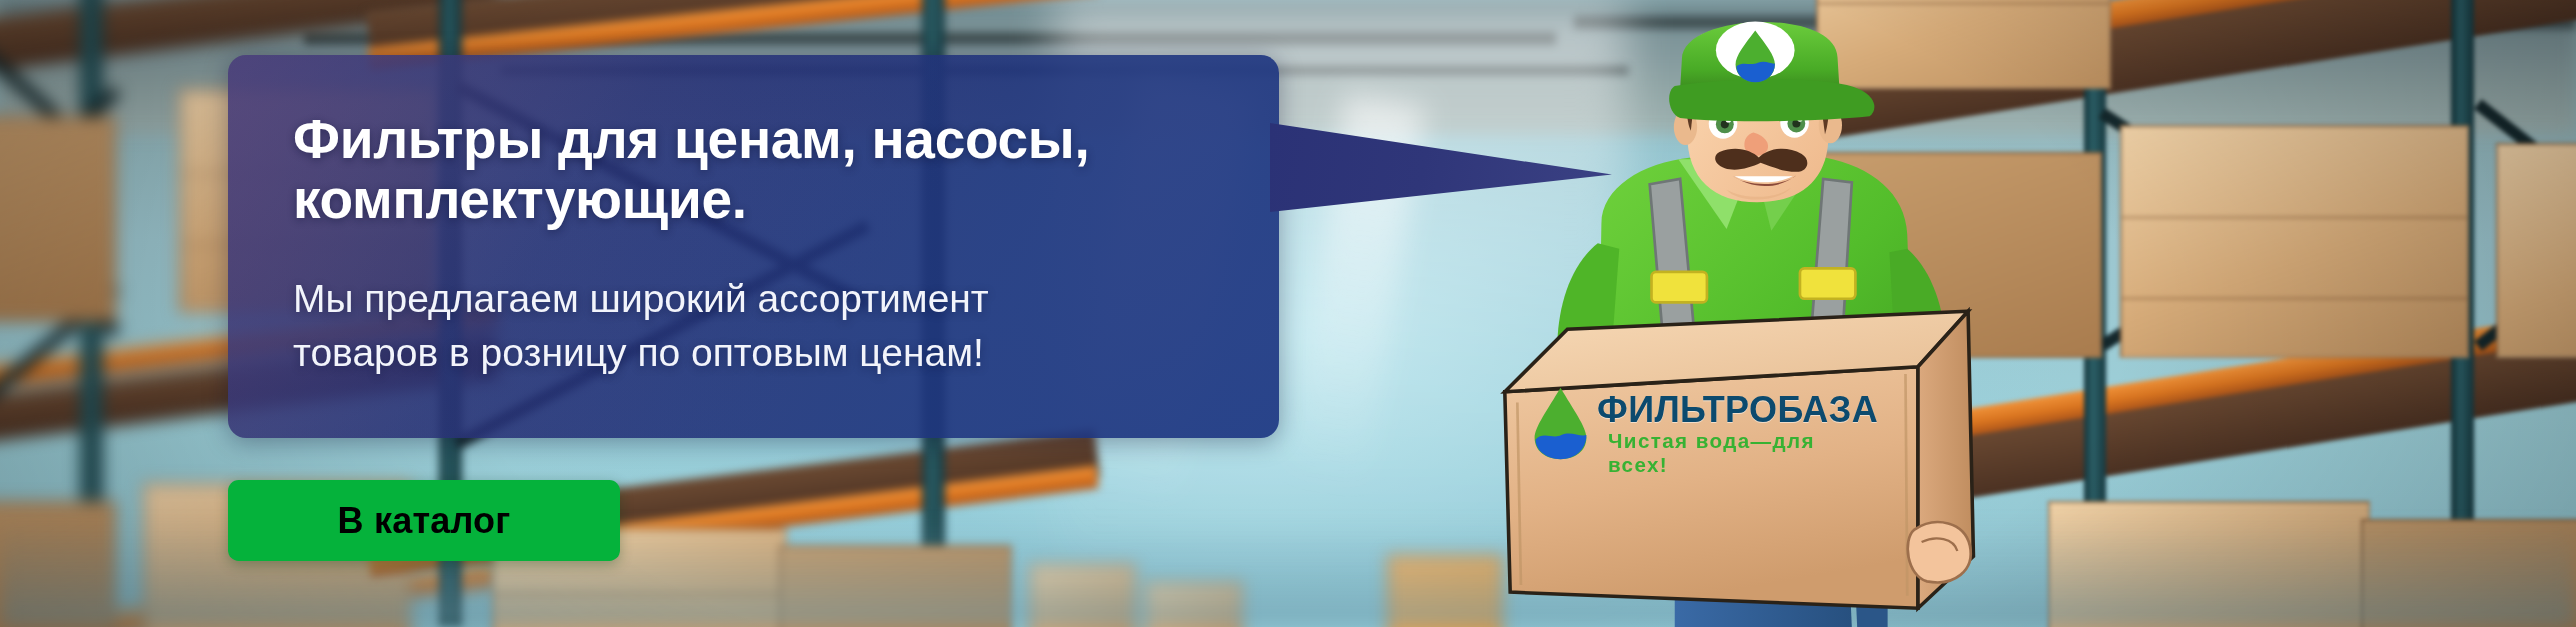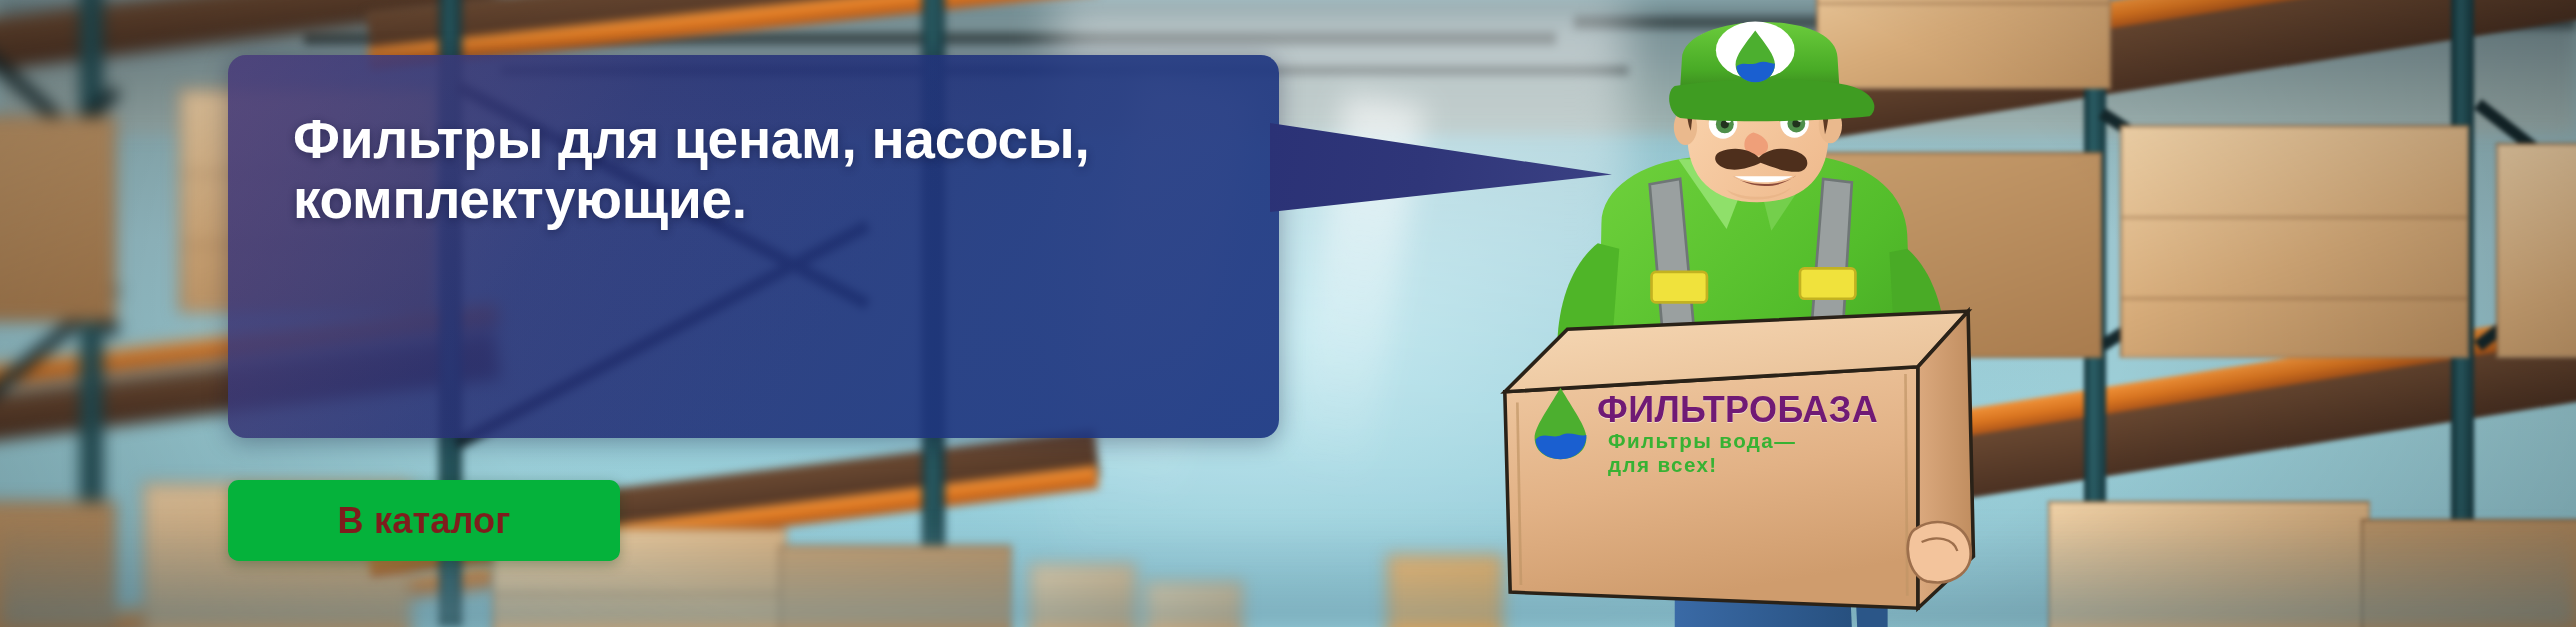--- a/index.html
+++ b/index.html
@@ -54,29 +54,29 @@
   .bubble-tail{position:absolute;left:1270px;top:123px;width:342px;height:89px;
     background:linear-gradient(100deg,#2b3276 0%,#2f3679 45%,#3b4184 100%);
     clip-path:polygon(0 0,0 100%,100% 58%);}
   .bubble-content{position:absolute;left:0;top:0;width:100%;height:100%;padding:54px 63px 0 65px;}
   .headline{color:#fff;font-size:55px;line-height:60px;font-weight:bold;letter-spacing:-0.3px;margin:0;
     text-shadow:0 1.8px 9px rgba(10,15,50,.45);white-space:pre-line;}
   .subline{color:#f2f4fb;font-size:39px;line-height:54px;font-weight:normal;margin:43px 0 0 0;
     text-shadow:0 1.8px 8px rgba(10,15,50,.40);white-space:pre-line;}
   
   .cta{position:absolute;left:228px;top:480px;width:392px;height:81px;border:0;border-radius:10.7px;
-    background:#05b23b;color:#7f1d1d;font-family:inherit;font-size:36px;font-weight:bold;
+    background:#05b23b;color:#000000;font-family:inherit;font-size:36px;font-weight:bold;
     cursor:pointer;box-shadow:0 3.6px 12.5px rgba(0,60,20,.30);letter-spacing:0.2px;}
   
   .mascot{position:absolute;left:1467px;top:9px;width:555px;height:618px;}
   .mascot svg{display:block;width:100%;height:100%;}
   
   .box-logo{position:absolute;left:1531px;top:391px;width:295px;height:73px;pointer-events:none;}
   .box-logo .drop{position:absolute;left:0;top:-5.4px;width:59px;height:75px;}
-  .box-brand{position:absolute;left:66px;top:-1.8px;font-size:36px;font-weight:bold;color:#701a75;
+  .box-brand{position:absolute;left:66px;top:-1.8px;font-size:36px;font-weight:bold;color:#0c4a6e;
     letter-spacing:0.4px;font-family:"Liberation Sans",sans-serif;
     text-shadow:0 0.9px 0 rgba(255,255,255,.5);}
   .box-tag{position:absolute;left:77px;top:38px;font-size:20.6px;font-weight:bold;color:#37b233;
     letter-spacing:1.4px;font-family:"Liberation Sans",sans-serif;}
 </style>
 </head>
 <body>
 
 <div class="banner">
 
@@ -159,20 +159,22 @@
 
     <div class="floor"></div>
     <div class="vignette"></div>
   </div>
 
   <div class="bubble">
     <div class="bubble-inner-tint"></div>
     <div class="bubble-content">
       <h1 class="headline">Фильтры для ценам, насосы,
 комплектующие.</h1>
+      <p class="subline">Мы предлагаем широкий ассортимент
+товаров в розницу по оптовым ценам!</p>
     </div>
   </div>
   <div class="bubble-tail"></div>
 
   <button class="cta">В каталог</button>
 
   <div class="mascot">
     <svg viewBox="0 0 620 691" xmlns="http://www.w3.org/2000/svg">
       <defs>
         <linearGradient id="shirtG" x1="0" y1="0" x2="1" y2="1">
@@ -296,17 +298,17 @@
       </g>
     </svg>
   </div>
 
   <div class="box-logo">
     <svg class="drop" viewBox="0 0 66 84" xmlns="http://www.w3.org/2000/svg">
       <path d="M33 2 C47 26 62 46 62 58 C62 73 49 82 33 82 C17 82 4 73 4 58 C4 46 19 26 33 2 Z" fill="#4caf2f"></path>
       <path d="M5 60 C14 50 24 60 34 55 C44 50 54 57 62 55 C62 72 49 82 33 82 C17 82 5 72 5 60 Z" fill="#1a5fd0"></path>
     </svg>
     <div class="box-brand">ФИЛЬТРОБАЗА</div>
-    <div class="box-tag">Фильтры вода—для всех!</div>
+    <div class="box-tag">Чистая вода—для всех!</div>
   </div>
 
 </div>
 
 
 </body></html>

